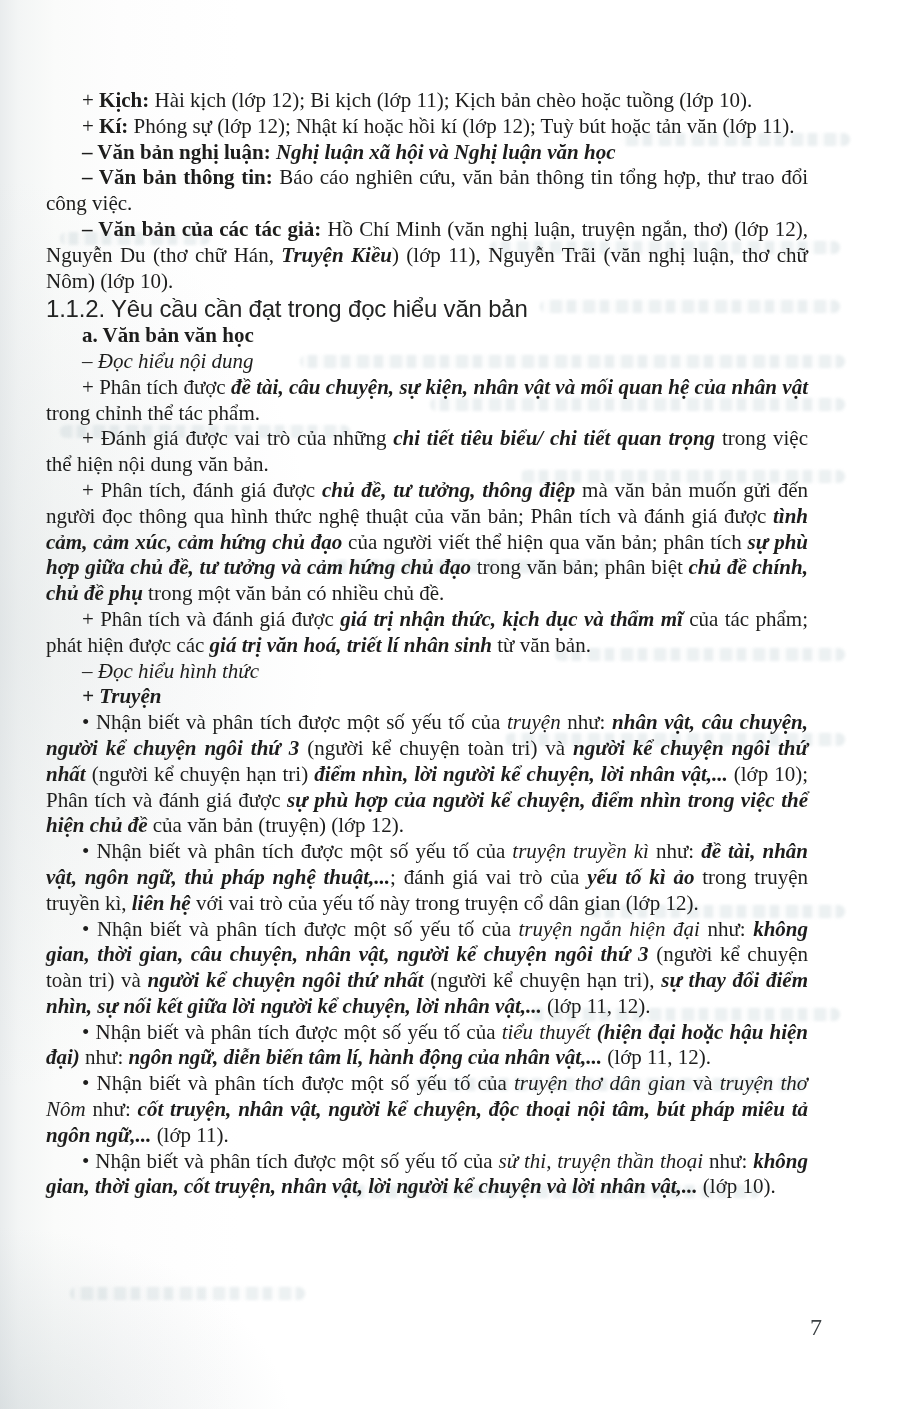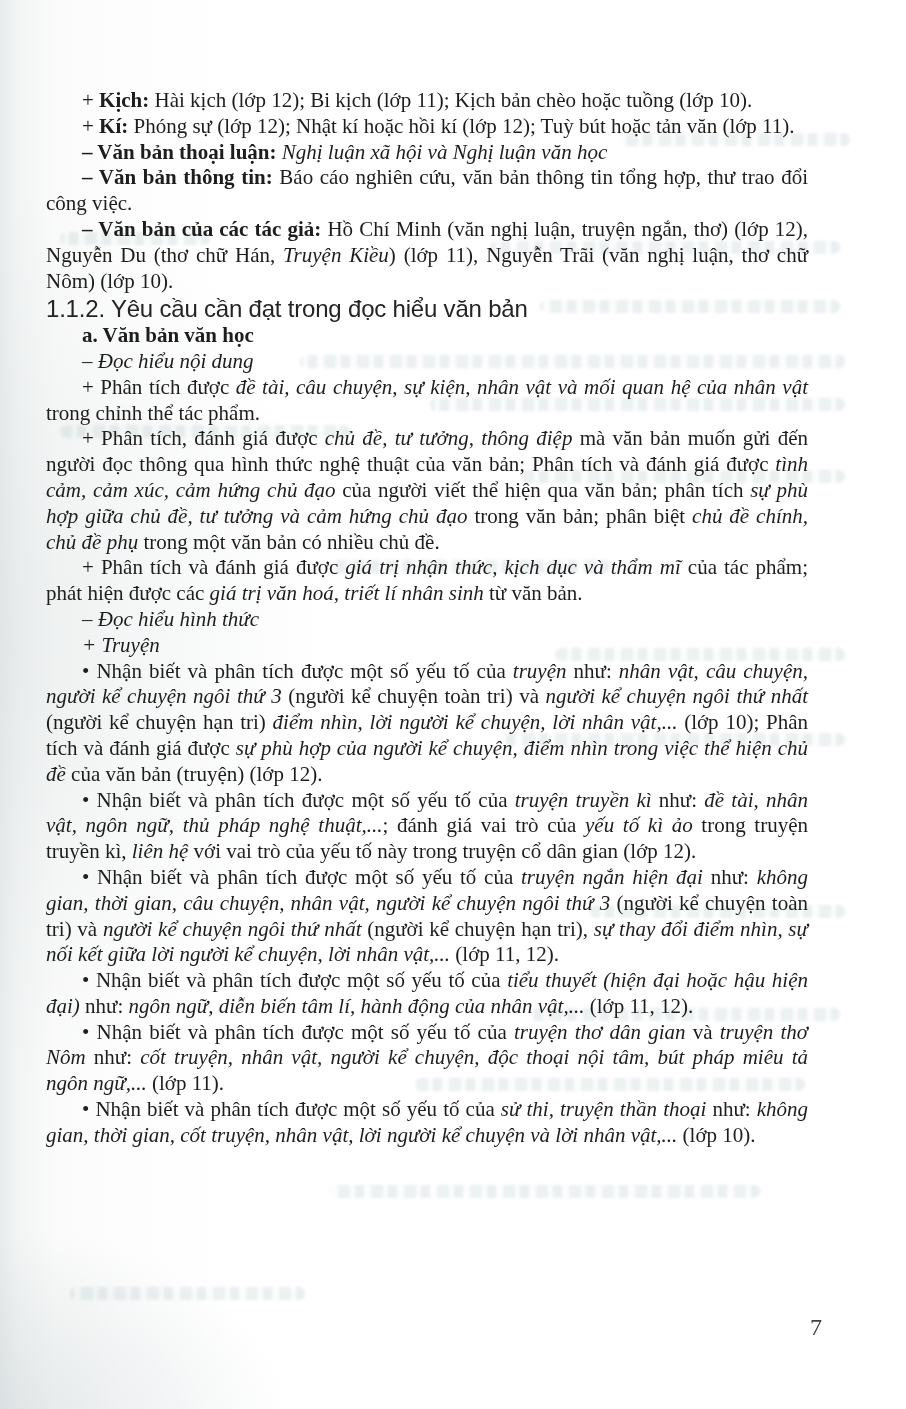--- a/index.html
+++ b/index.html
@@ -40,21 +40,21 @@
     font-family: "Liberation Sans", sans-serif;
     font-style: italic;
     font-weight: 600;
     font-size: 24px;
     letter-spacing: -0.2px;
     color: #232423;
     padding: 2px 0 1px 0;
   }
   .seg-n  { font-weight: normal; font-style: normal; }
   .seg-b  { font-weight: bold;   font-style: normal; }
-  .seg-i  { font-weight: normal; font-style: italic; }
+  .seg-i  { font-weight: bold; font-style: italic; }
   .seg-bi { font-weight: normal;   font-style: italic; }
 
   
   .page-number {
     position: absolute;
     left: 796px;
     top: 1314px;
     width: 40px;
     text-align: center;
     font-family: "Liberation Serif", serif;
@@ -111,27 +111,28 @@
   <div class="ghost g11"></div>
   <div class="ghost g12"></div>
   <div class="ghost g13"></div>
   <div class="ghost g14"></div>
   <div class="ghost g15"></div>
   <div class="ghost g16"></div>
 
   <div class="text-column" id="text-column">
       <p class="para-body"><span class="seg-n">+ </span><span class="seg-b">Kịch:</span><span class="seg-n"> Hài kịch (lớp 12); Bi kịch (lớp 11); Kịch bản chèo hoặc tuồng (lớp 10).</span></p>
       <p class="para-body"><span class="seg-n">+ </span><span class="seg-b">Kí:</span><span class="seg-n"> Phóng sự (lớp 12); Nhật kí hoặc hồi kí (lớp 12); Tuỳ bút hoặc tản văn (lớp 11).</span></p>
-      <p class="para-body"><span class="seg-b">– Văn bản thoại luận: </span><span class="seg-i">Nghị luận xã hội và Nghị luận văn học</span></p>
+      <p class="para-body"><span class="seg-b">– Văn bản nghị luận: </span><span class="seg-i">Nghị luận xã hội và Nghị luận văn học</span></p>
       <p class="para-body"><span class="seg-b">– Văn bản thông tin: </span><span class="seg-n">Báo cáo nghiên cứu, văn bản thông tin tổng hợp, thư trao đổi công việc.</span></p>
       <p class="para-body"><span class="seg-b">– Văn bản của các tác giả: </span><span class="seg-n">Hồ Chí Minh (văn nghị luận, truyện ngắn, thơ) (lớp 12), Nguyễn Du (thơ chữ Hán, </span><span class="seg-i">Truyện Kiều</span><span class="seg-n">) (lớp 11), Nguyễn Trãi (văn nghị luận, thơ chữ Nôm) (lớp 10).</span></p>
       <p class="para-heading"><span class="seg-n">1.1.2. Yêu cầu cần đạt trong đọc hiểu văn bản</span></p>
       <p class="para-body"><span class="seg-b">a. Văn bản văn học</span></p>
       <p class="para-body"><span class="seg-bi">– Đọc hiểu nội dung</span></p>
       <p class="para-body"><span class="seg-n">+ Phân tích được </span><span class="seg-i">đề tài, câu chuyện, sự kiện, nhân vật và mối quan hệ của nhân vật</span><span class="seg-n"> trong chỉnh thể tác phẩm.</span></p>
+      <p class="para-body"><span class="seg-n">+ Đánh giá được vai trò của những </span><span class="seg-i">chi tiết tiêu biểu/ chi tiết quan trọng</span><span class="seg-n"> trong việc thể hiện nội dung văn bản.</span></p>
       <p class="para-body"><span class="seg-n">+ Phân tích, đánh giá được </span><span class="seg-i">chủ đề, tư tưởng, thông điệp</span><span class="seg-n"> mà văn bản muốn gửi đến người đọc thông qua hình thức nghệ thuật của văn bản; Phân tích và đánh giá được </span><span class="seg-i">tình cảm, cảm xúc, cảm hứng chủ đạo</span><span class="seg-n"> của người viết thể hiện qua văn bản; phân tích </span><span class="seg-i">sự phù hợp giữa chủ đề, tư tưởng và cảm hứng chủ đạo</span><span class="seg-n"> trong văn bản; phân biệt </span><span class="seg-i">chủ đề chính, chủ đề phụ</span><span class="seg-n"> trong một văn bản có nhiều chủ đề.</span></p>
       <p class="para-body"><span class="seg-n">+ Phân tích và đánh giá được </span><span class="seg-i">giá trị nhận thức, kịch dục và thẩm mĩ</span><span class="seg-n"> của tác phẩm; phát hiện được các </span><span class="seg-i">giá trị văn hoá, triết lí nhân sinh</span><span class="seg-n"> từ văn bản.</span></p>
       <p class="para-body"><span class="seg-bi">– Đọc hiểu hình thức</span></p>
       <p class="para-body"><span class="seg-i">+ Truyện</span></p>
       <p class="para-body"><span class="seg-n">• Nhận biết và phân tích được một số yếu tố của </span><span class="seg-bi">truyện</span><span class="seg-n"> như: </span><span class="seg-i">nhân vật, câu chuyện, người kể chuyện ngôi thứ 3</span><span class="seg-n"> (người kể chuyện toàn tri) và </span><span class="seg-i">người kể chuyện ngôi thứ nhất</span><span class="seg-n"> (người kể chuyện hạn tri) </span><span class="seg-i">điểm nhìn, lời người kể chuyện, lời nhân vật,...</span><span class="seg-n"> (lớp 10); Phân tích và đánh giá được </span><span class="seg-i">sự phù hợp của người kể chuyện, điểm nhìn trong việc thể hiện chủ đề</span><span class="seg-n"> của văn bản (truyện) (lớp 12).</span></p>
       <p class="para-body"><span class="seg-n">• Nhận biết và phân tích được một số yếu tố của </span><span class="seg-bi">truyện truyền kì</span><span class="seg-n"> như: </span><span class="seg-i">đề tài, nhân vật, ngôn ngữ, thủ pháp nghệ thuật,...</span><span class="seg-n">; đánh giá vai trò của </span><span class="seg-i">yếu tố kì ảo</span><span class="seg-n"> trong truyện truyền kì, </span><span class="seg-i">liên hệ</span><span class="seg-n"> với vai trò của yếu tố này trong truyện cổ dân gian (lớp 12).</span></p>
       <p class="para-body"><span class="seg-n">• Nhận biết và phân tích được một số yếu tố của </span><span class="seg-bi">truyện ngắn hiện đại</span><span class="seg-n"> như: </span><span class="seg-i">không gian, thời gian, câu chuyện, nhân vật, người kể chuyện ngôi thứ 3</span><span class="seg-n"> (người kể chuyện toàn tri) và </span><span class="seg-i">người kể chuyện ngôi thứ nhất</span><span class="seg-n"> (người kể chuyện hạn tri), </span><span class="seg-i">sự thay đổi điểm nhìn, sự nối kết giữa lời người kể chuyện, lời nhân vật,...</span><span class="seg-n"> (lớp 11, 12).</span></p>
       <p class="para-body"><span class="seg-n">• Nhận biết và phân tích được một số yếu tố của </span><span class="seg-bi">tiểu thuyết</span><span class="seg-n"> </span><span class="seg-i">(hiện đại hoặc hậu hiện đại)</span><span class="seg-n"> như: </span><span class="seg-i">ngôn ngữ, diễn biến tâm lí, hành động của nhân vật,...</span><span class="seg-n"> (lớp 11, 12).</span></p>
       <p class="para-body"><span class="seg-n">• Nhận biết và phân tích được một số yếu tố của </span><span class="seg-bi">truyện thơ dân gian</span><span class="seg-n"> và </span><span class="seg-bi">truyện thơ Nôm</span><span class="seg-n"> như: </span><span class="seg-i">cốt truyện, nhân vật, người kể chuyện, độc thoại nội tâm, bút pháp miêu tả ngôn ngữ,...</span><span class="seg-n"> (lớp 11).</span></p>
       <p class="para-body"><span class="seg-n">• Nhận biết và phân tích được một số yếu tố của </span><span class="seg-bi">sử thi, truyện thần thoại</span><span class="seg-n"> như: </span><span class="seg-i">không gian, thời gian, cốt truyện, nhân vật, lời người kể chuyện và lời nhân vật,...</span><span class="seg-n"> (lớp 10).</span></p>

